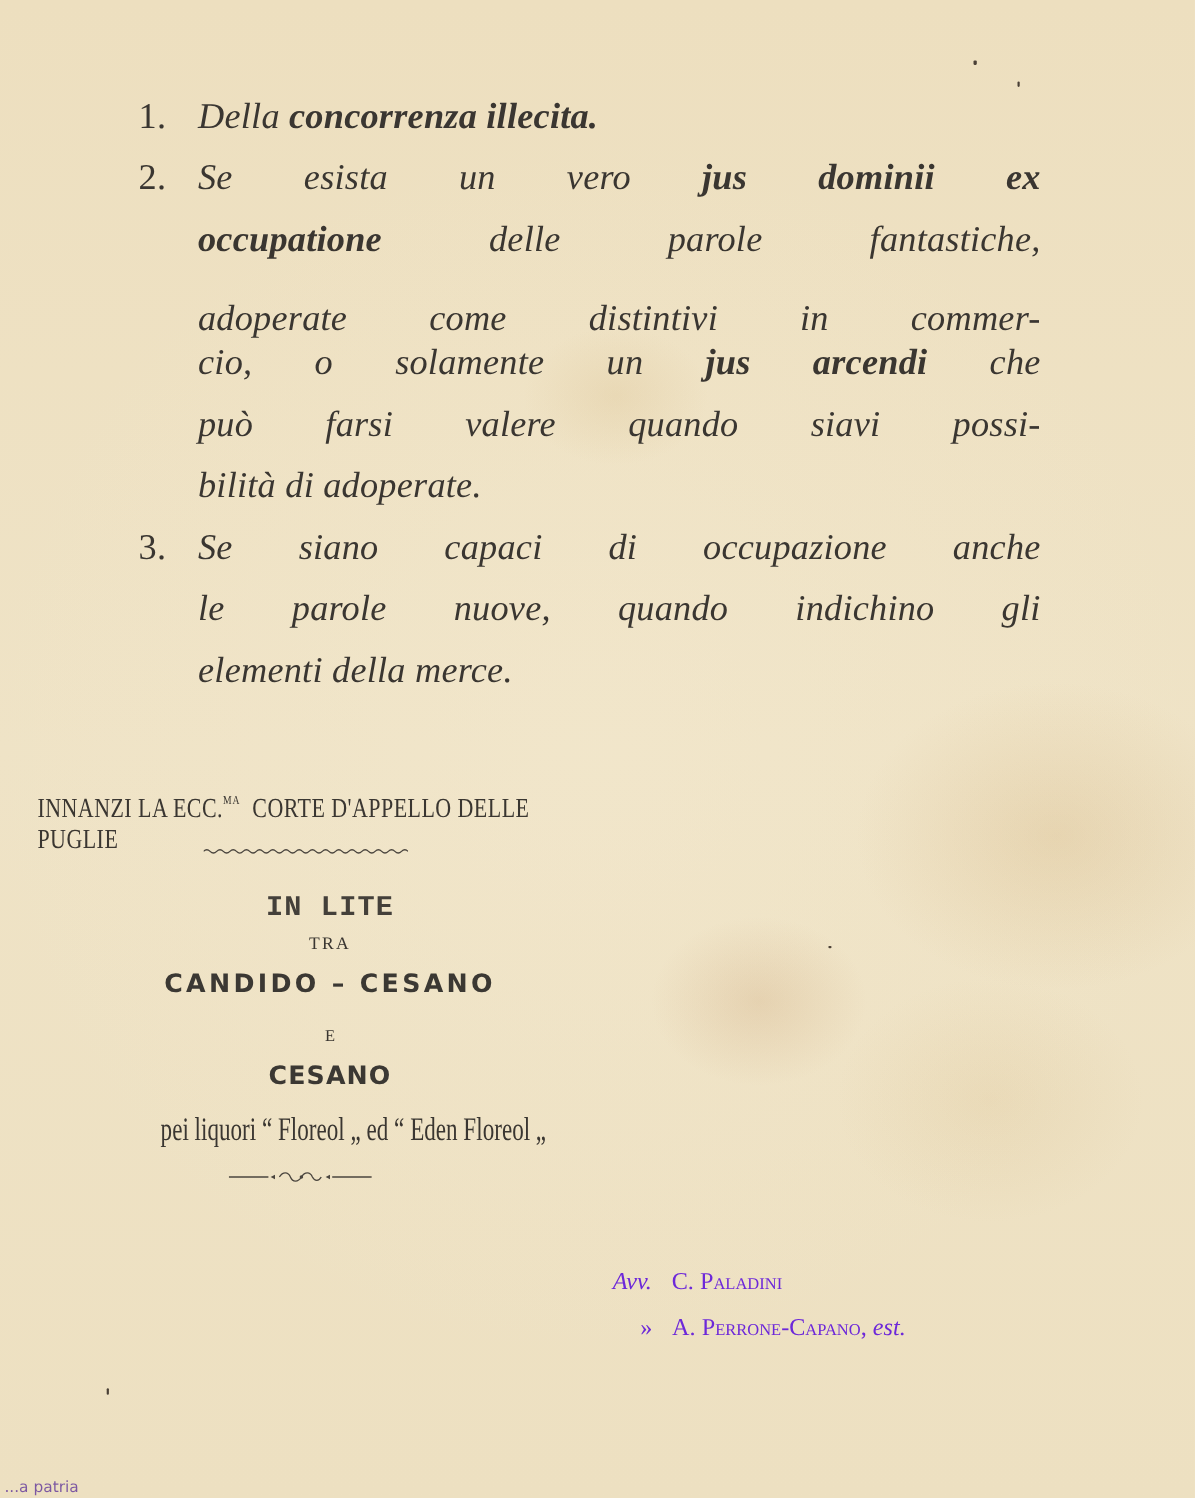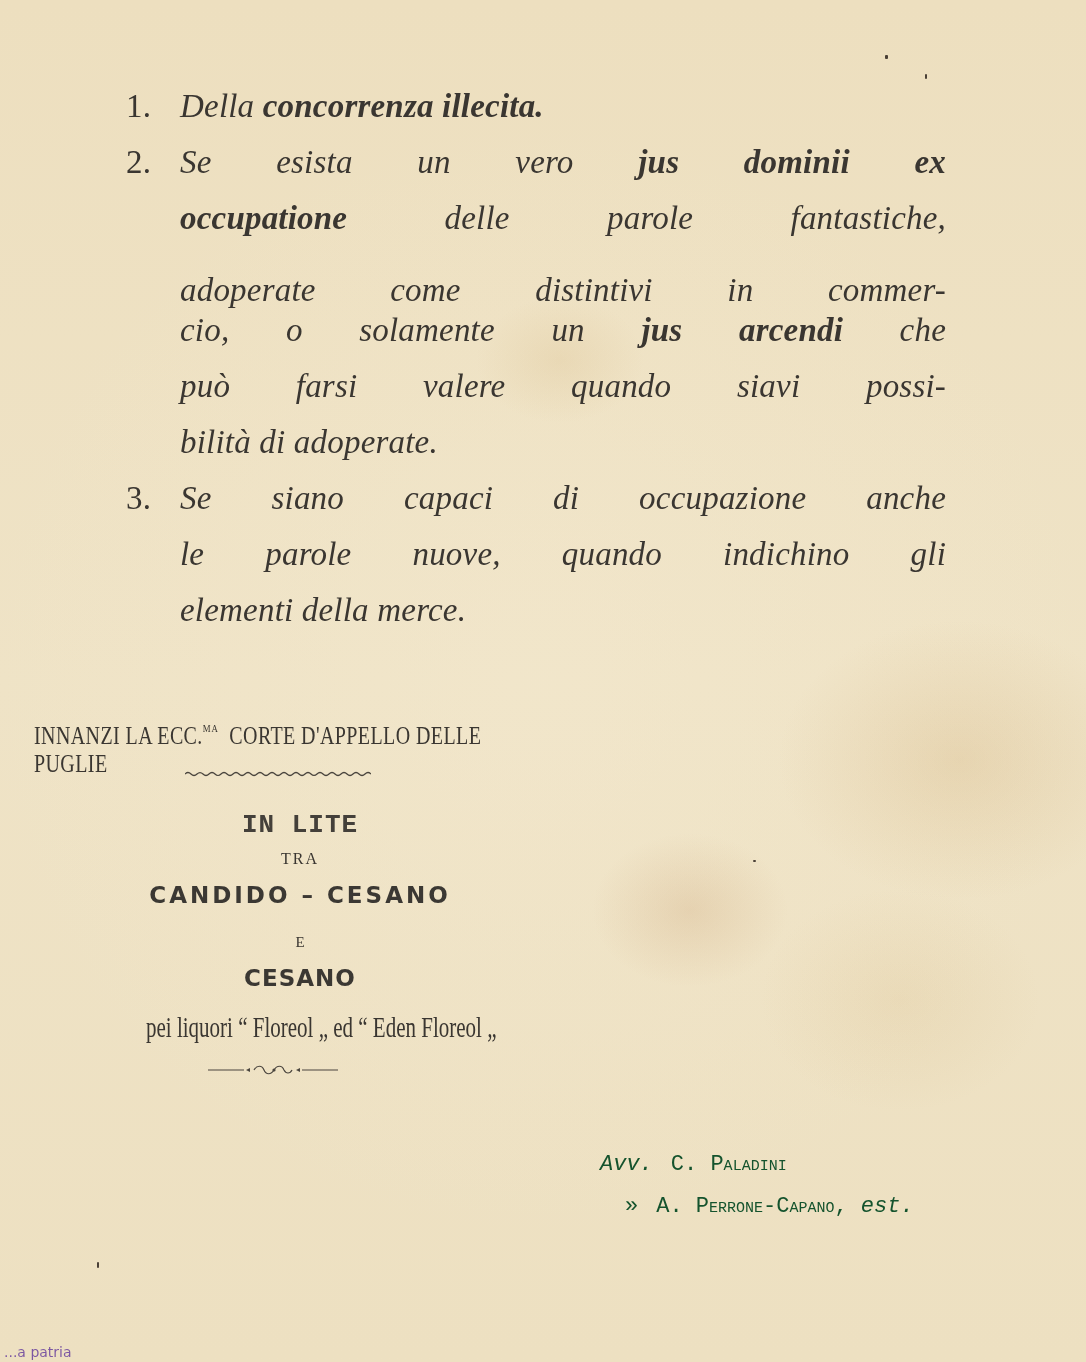--- a/index.html
+++ b/index.html
@@ -55,23 +55,22 @@
       letter-spacing: 1px; color: #3b3833;
     }
     .liquori {
       top: 1010px; font-family: "Liberation Serif", serif; font-size: 30px;
       transform: scaleX(0.70); transform-origin: center; white-space: nowrap; color: #3a3631;
     }
     .orn-rule { position: absolute; left: 208px; top: 1064px; width: 130px; height: 12px; }
 
     
     .sig {
-      position: absolute; font-family: Liberation Mono, monospace; font-size: 22px; color: #14532d;
+      position: absolute; font-family: Liberation Serif, serif; font-size: 22px; color: #6d28d9;
       white-space: nowrap;
-      margin-left: 43px;
     }
     .sig-1 { left: 557px; top: 1152px; }
     .sig-2 { left: 582px; top: 1194px; }
     .it { font-style: italic; }
     .sc { font-variant: small-caps; }
     .gap { display: inline-block; width: 18px; }
 
     .speck { position: absolute; background: #4a4036; border-radius: 1px; }
     .watermark {
       position: absolute; left: 4px; top: 1344px; font-family: "DejaVu Sans", sans-serif;

